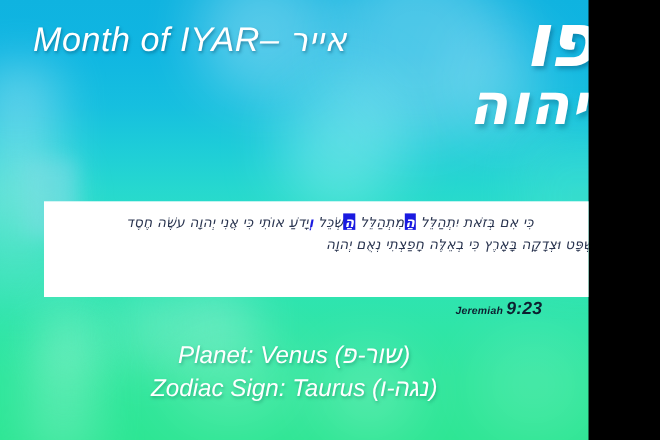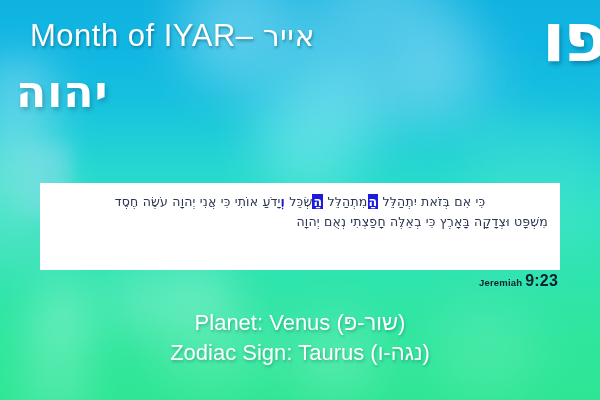--- a/index.html
+++ b/index.html
@@ -2,35 +2,36 @@
 <html><head>
 <meta charset="utf-8">
 <style>
   html, body {
     margin: 0;
     padding: 0;
     background: #000;
   }
   #canvas {
     position: relative;
-    width: 600px;
+    width: 535px;
     height: 400px;
     overflow: hidden;
     font-family: "Liberation Sans", sans-serif;
     background: linear-gradient(180deg,
         #0fb3e0 0%,
         #10b6e2 12%,
         #16bfdf 24%,
         #1ecdd8 34%,
         #26d8cf 43%,
         #2ce0c4 52%,
         #2ee3b6 62%,
         #2fe5a8 74%,
         #2ee69c 86%,
         #2de694 100%);
+    font-style: italic;
   }
 
   
   .bgphoto {
     position: absolute;
     inset: 0;
     overflow: hidden;
     pointer-events: none;
   }
   .blob {
@@ -82,23 +83,23 @@
     line-height: 1;
     text-shadow: 2px 3px 4px rgba(0,70,105,.40);
     letter-spacing: -2px;
   }
 
   
   .tetra {
     position: absolute;
     top: 70px;
     left: 16px; right: 0;
-    text-align: left;
-    font-family: "DejaVu Sans", sans-serif;
-    font-size: 44px;
+    text-align: right;
+    font-family: "DejaVu Sans", sans-serif;
+    font-size: 52px;
     font-weight: 700;
     color: #ffffff;
     line-height: 1;
     letter-spacing: 1px;
     text-shadow: 2px 3px 5px rgba(0,80,110,.35);
   }
 
   
   .verse-card {
     position: absolute;

